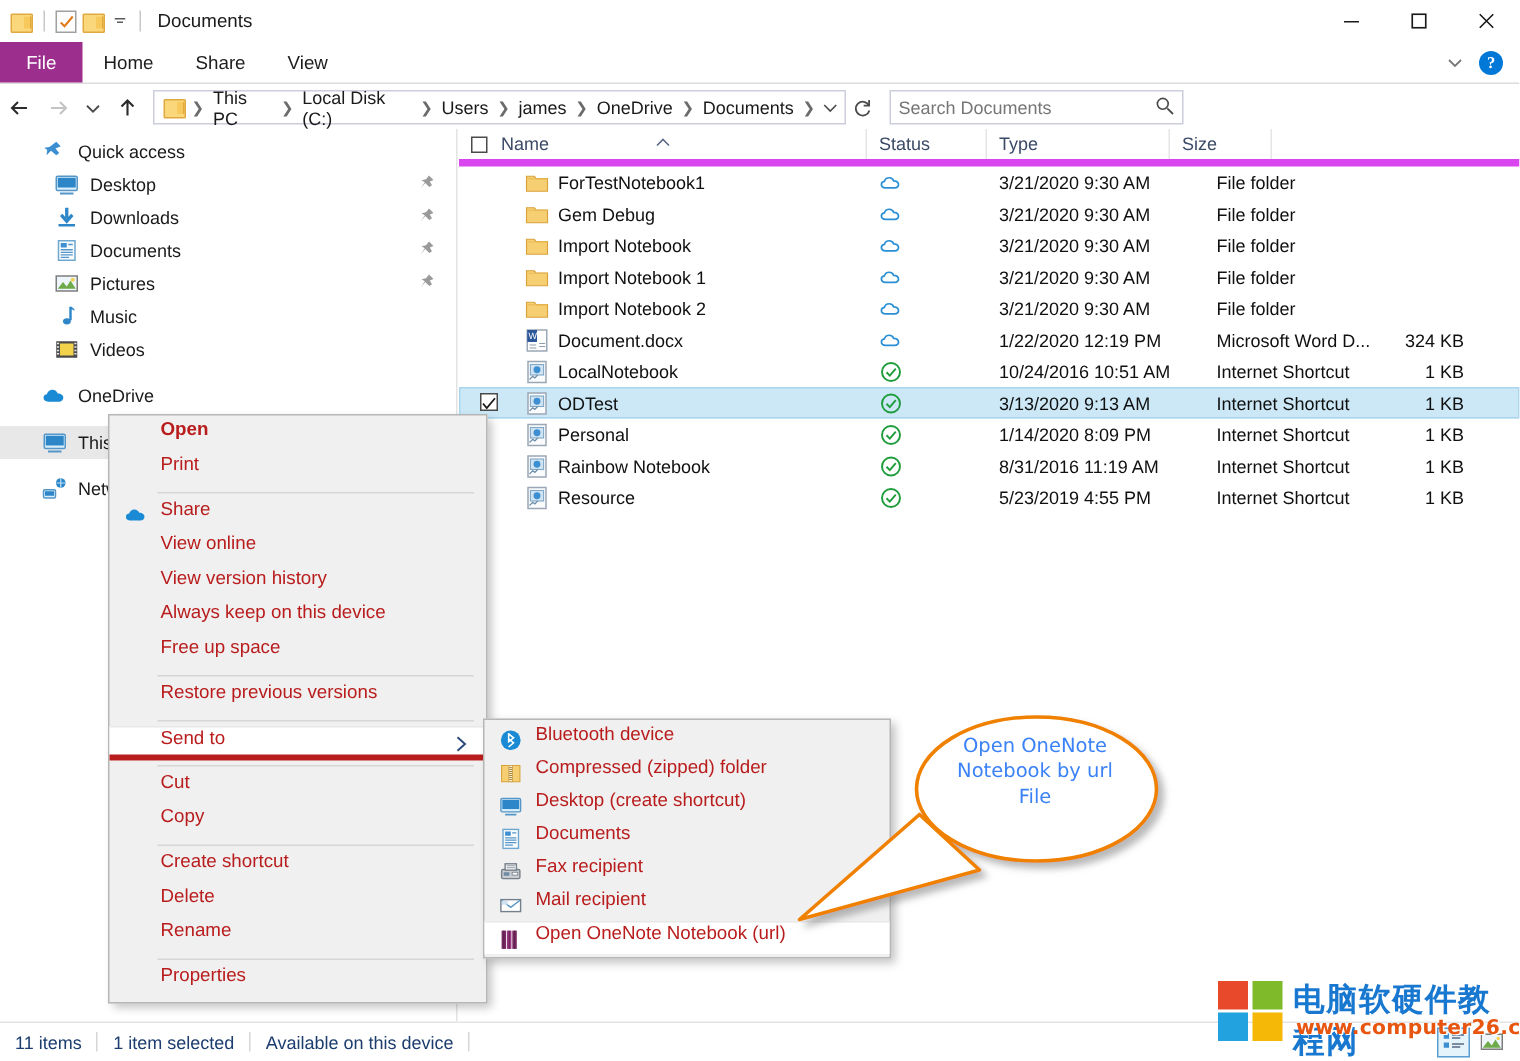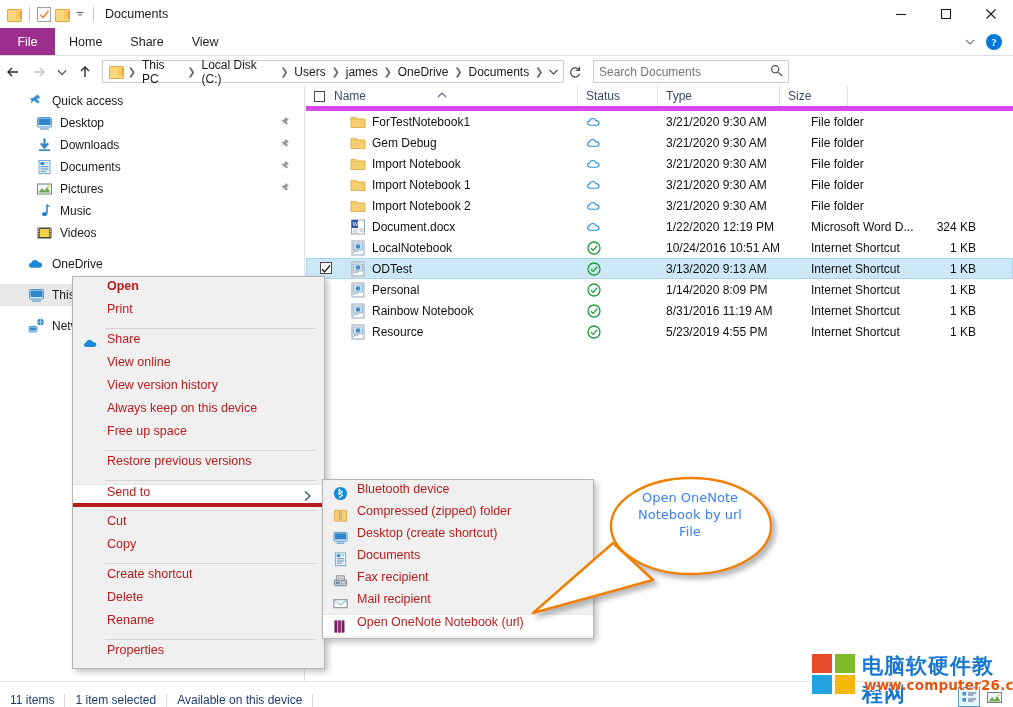--- a/index.html
+++ b/index.html
@@ -168,21 +168,21 @@
   .row-chk {
     position:absolute; left:14px; top:4px; width:12px; height:12px;
     border:1px solid #4a4a4a; background:#fff; display:none;
   }
   .row.selected .row-chk { display:block; }
 
   
   #statusbar {
     position:absolute; left:0; top:681px; width:1013px; height:26px;
     background:#ffffff; border-top:1px solid #e3e3e3;
-    display:flex; align-items:flex-end; font-size:12px; color:#1c3d6e;
+    display:flex; align-items:center; font-size:12px; color:#1c3d6e;
   }
   .sb-item { padding:0 10px; }
   .sb-sep { width:1px; height:13px; background:#d6d6d6; }
   #viewbtns {
     margin-left:auto; display:flex; align-items:center; gap:3px; padding-right:8px;
   }
   .viewbtn { width:22px; height:20px; display:flex; align-items:center; justify-content:center; }
   .viewbtn.active { border:1px solid #5a9fd4; background:#e5f3fb; }
 
   

